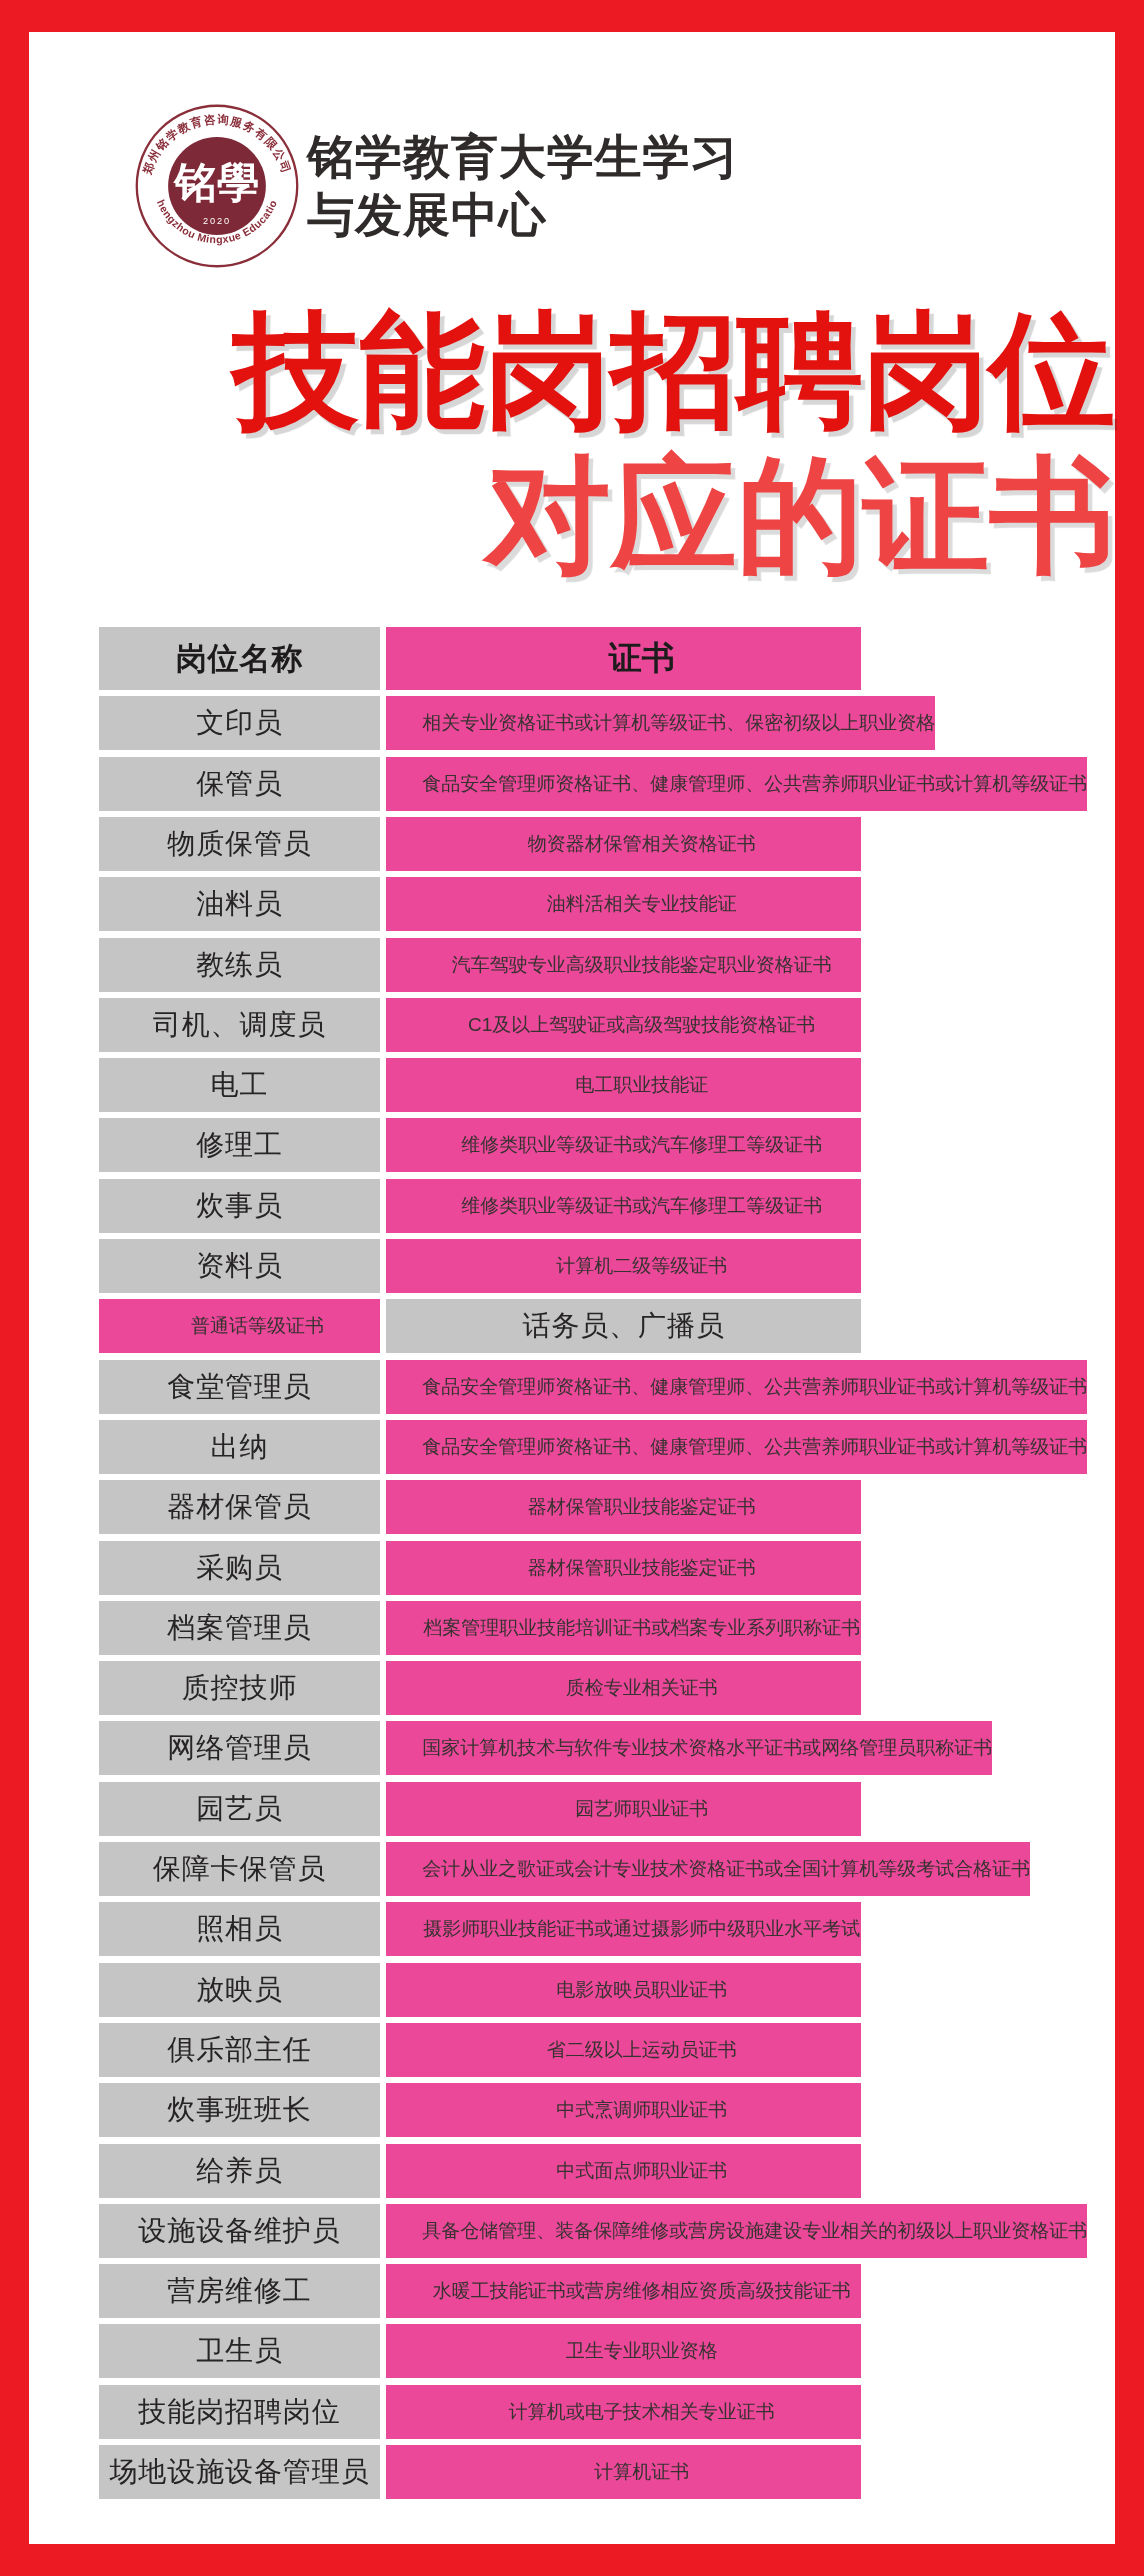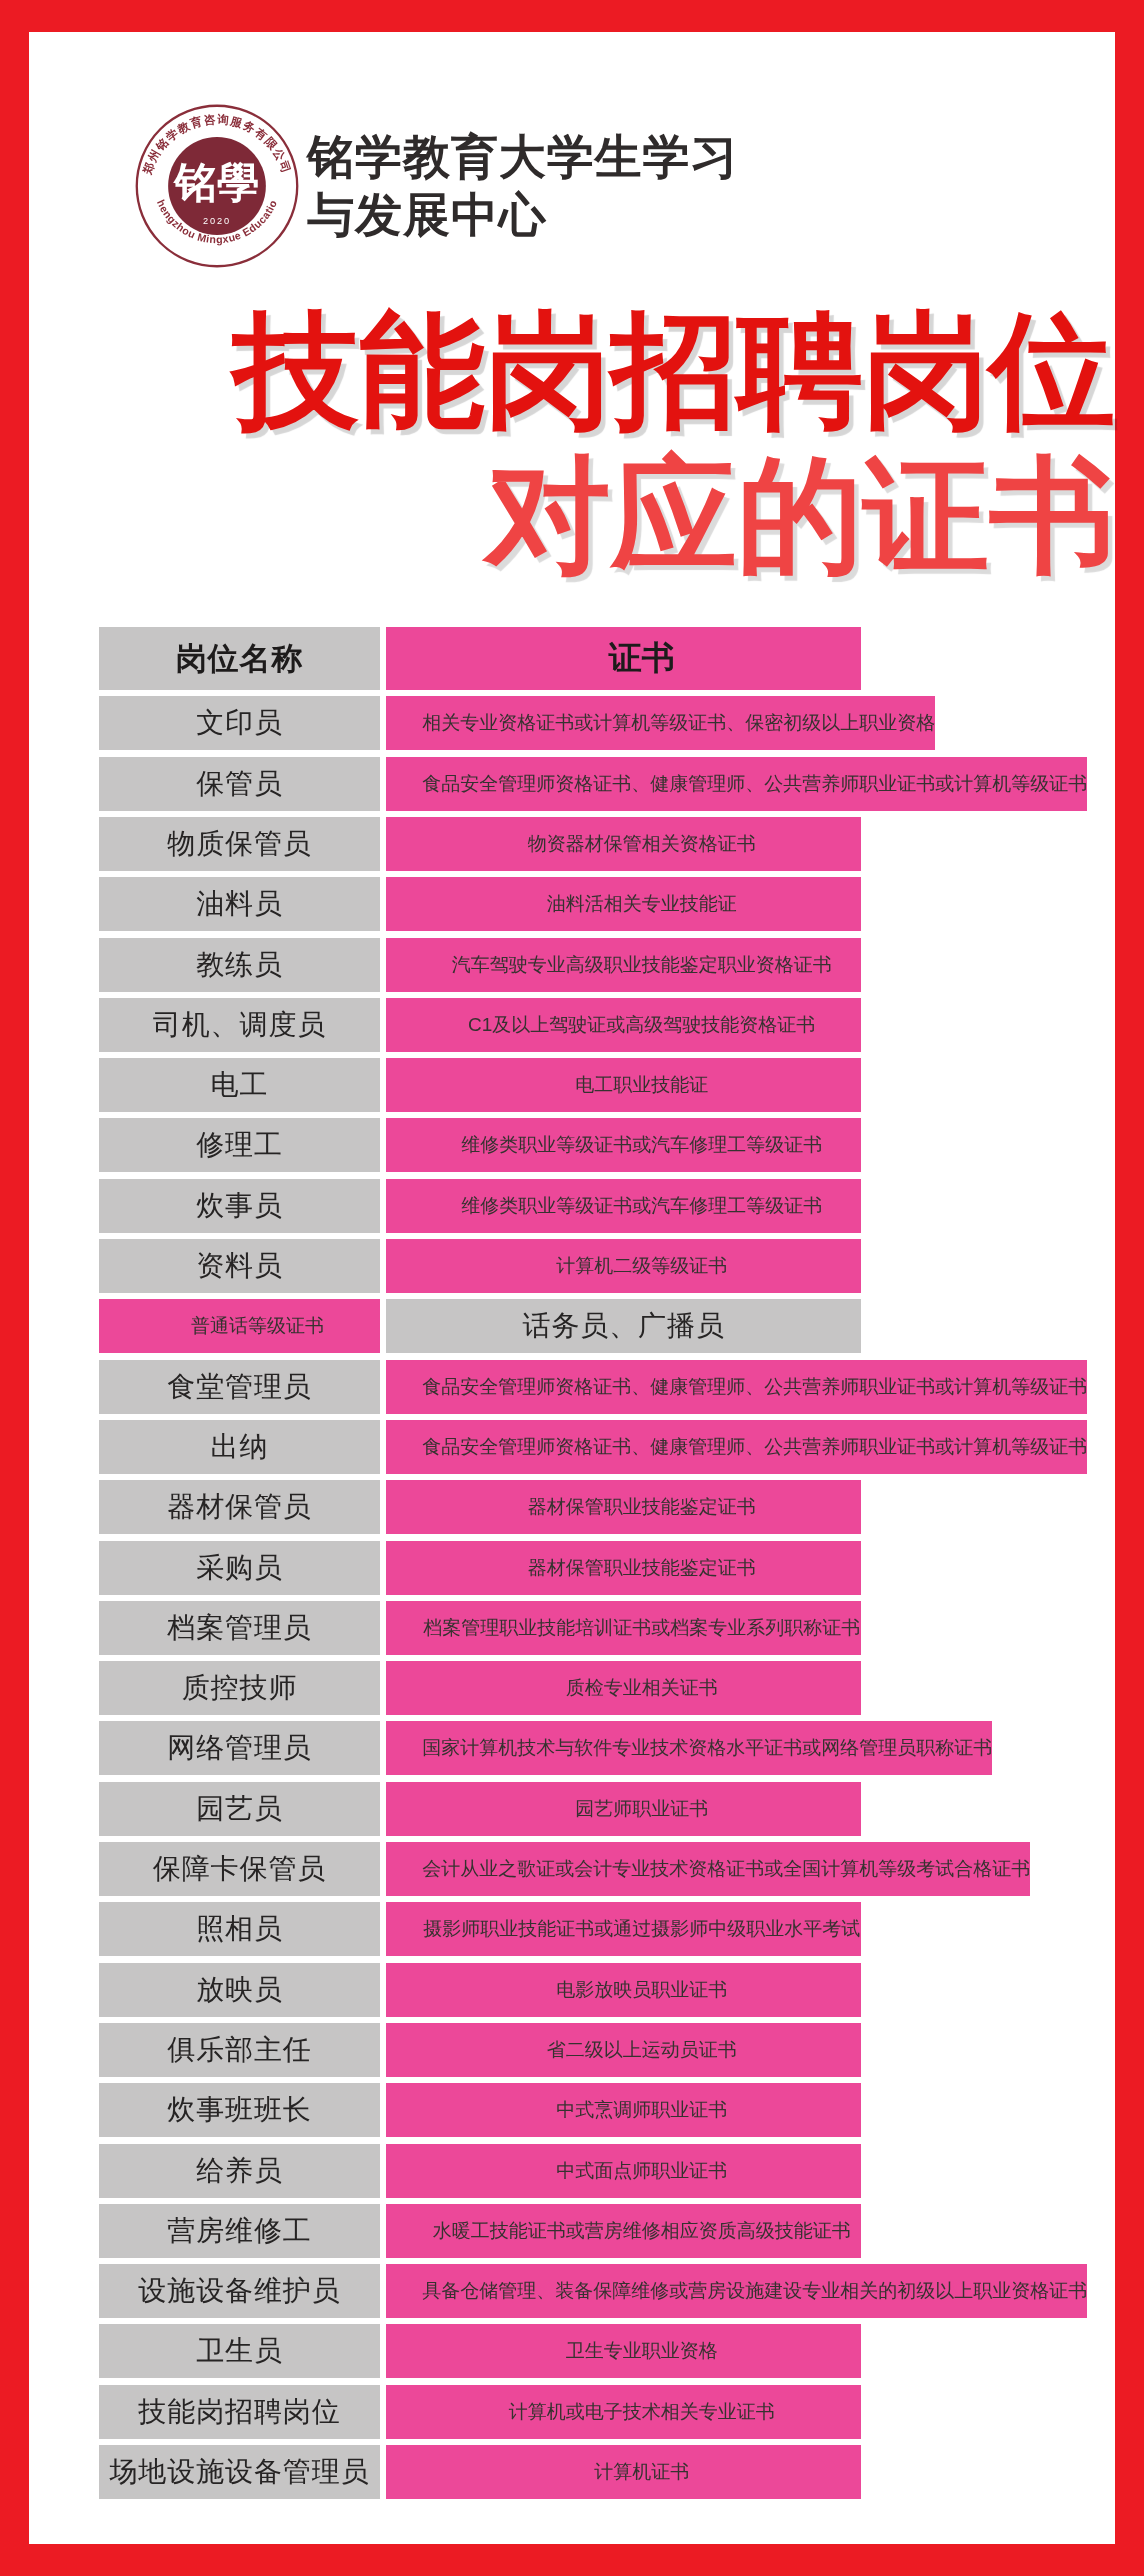--- a/index.html
+++ b/index.html
@@ -196,28 +196,28 @@
         </div>
         <div class="trow">
           <div class="cell pos">炊事班班长</div>
           <div class="cell cert">中式烹调师职业证书</div>
         </div>
         <div class="trow">
           <div class="cell pos">给养员</div>
           <div class="cell cert">中式面点师职业证书</div>
         </div>
         <div class="trow">
+          <div class="cell pos">设施设备维护员</div>
+          <div class="cell cert">具备仓储管理、装备保障维修或营房设施建设专业相关的初级以上职业资格证书</div>
+        </div>
+        <div class="trow">
           <div class="cell pos">营房维修工</div>
           <div class="cell cert">水暖工技能证书或营房维修相应资质高级技能证书</div>
         </div>
         <div class="trow">
-          <div class="cell pos">设施设备维护员</div>
-          <div class="cell cert">具备仓储管理、装备保障维修或营房设施建设专业相关的初级以上职业资格证书</div>
-        </div>
-        <div class="trow">
           <div class="cell pos">卫生员</div>
           <div class="cell cert">卫生专业职业资格</div>
         </div>
         <div class="trow">
           <div class="cell pos">技能岗招聘岗位</div>
           <div class="cell cert">计算机或电子技术相关专业证书</div>
         </div>
         <div class="trow">
           <div class="cell pos">场地设施设备管理员</div>
           <div class="cell cert">计算机证书</div>

